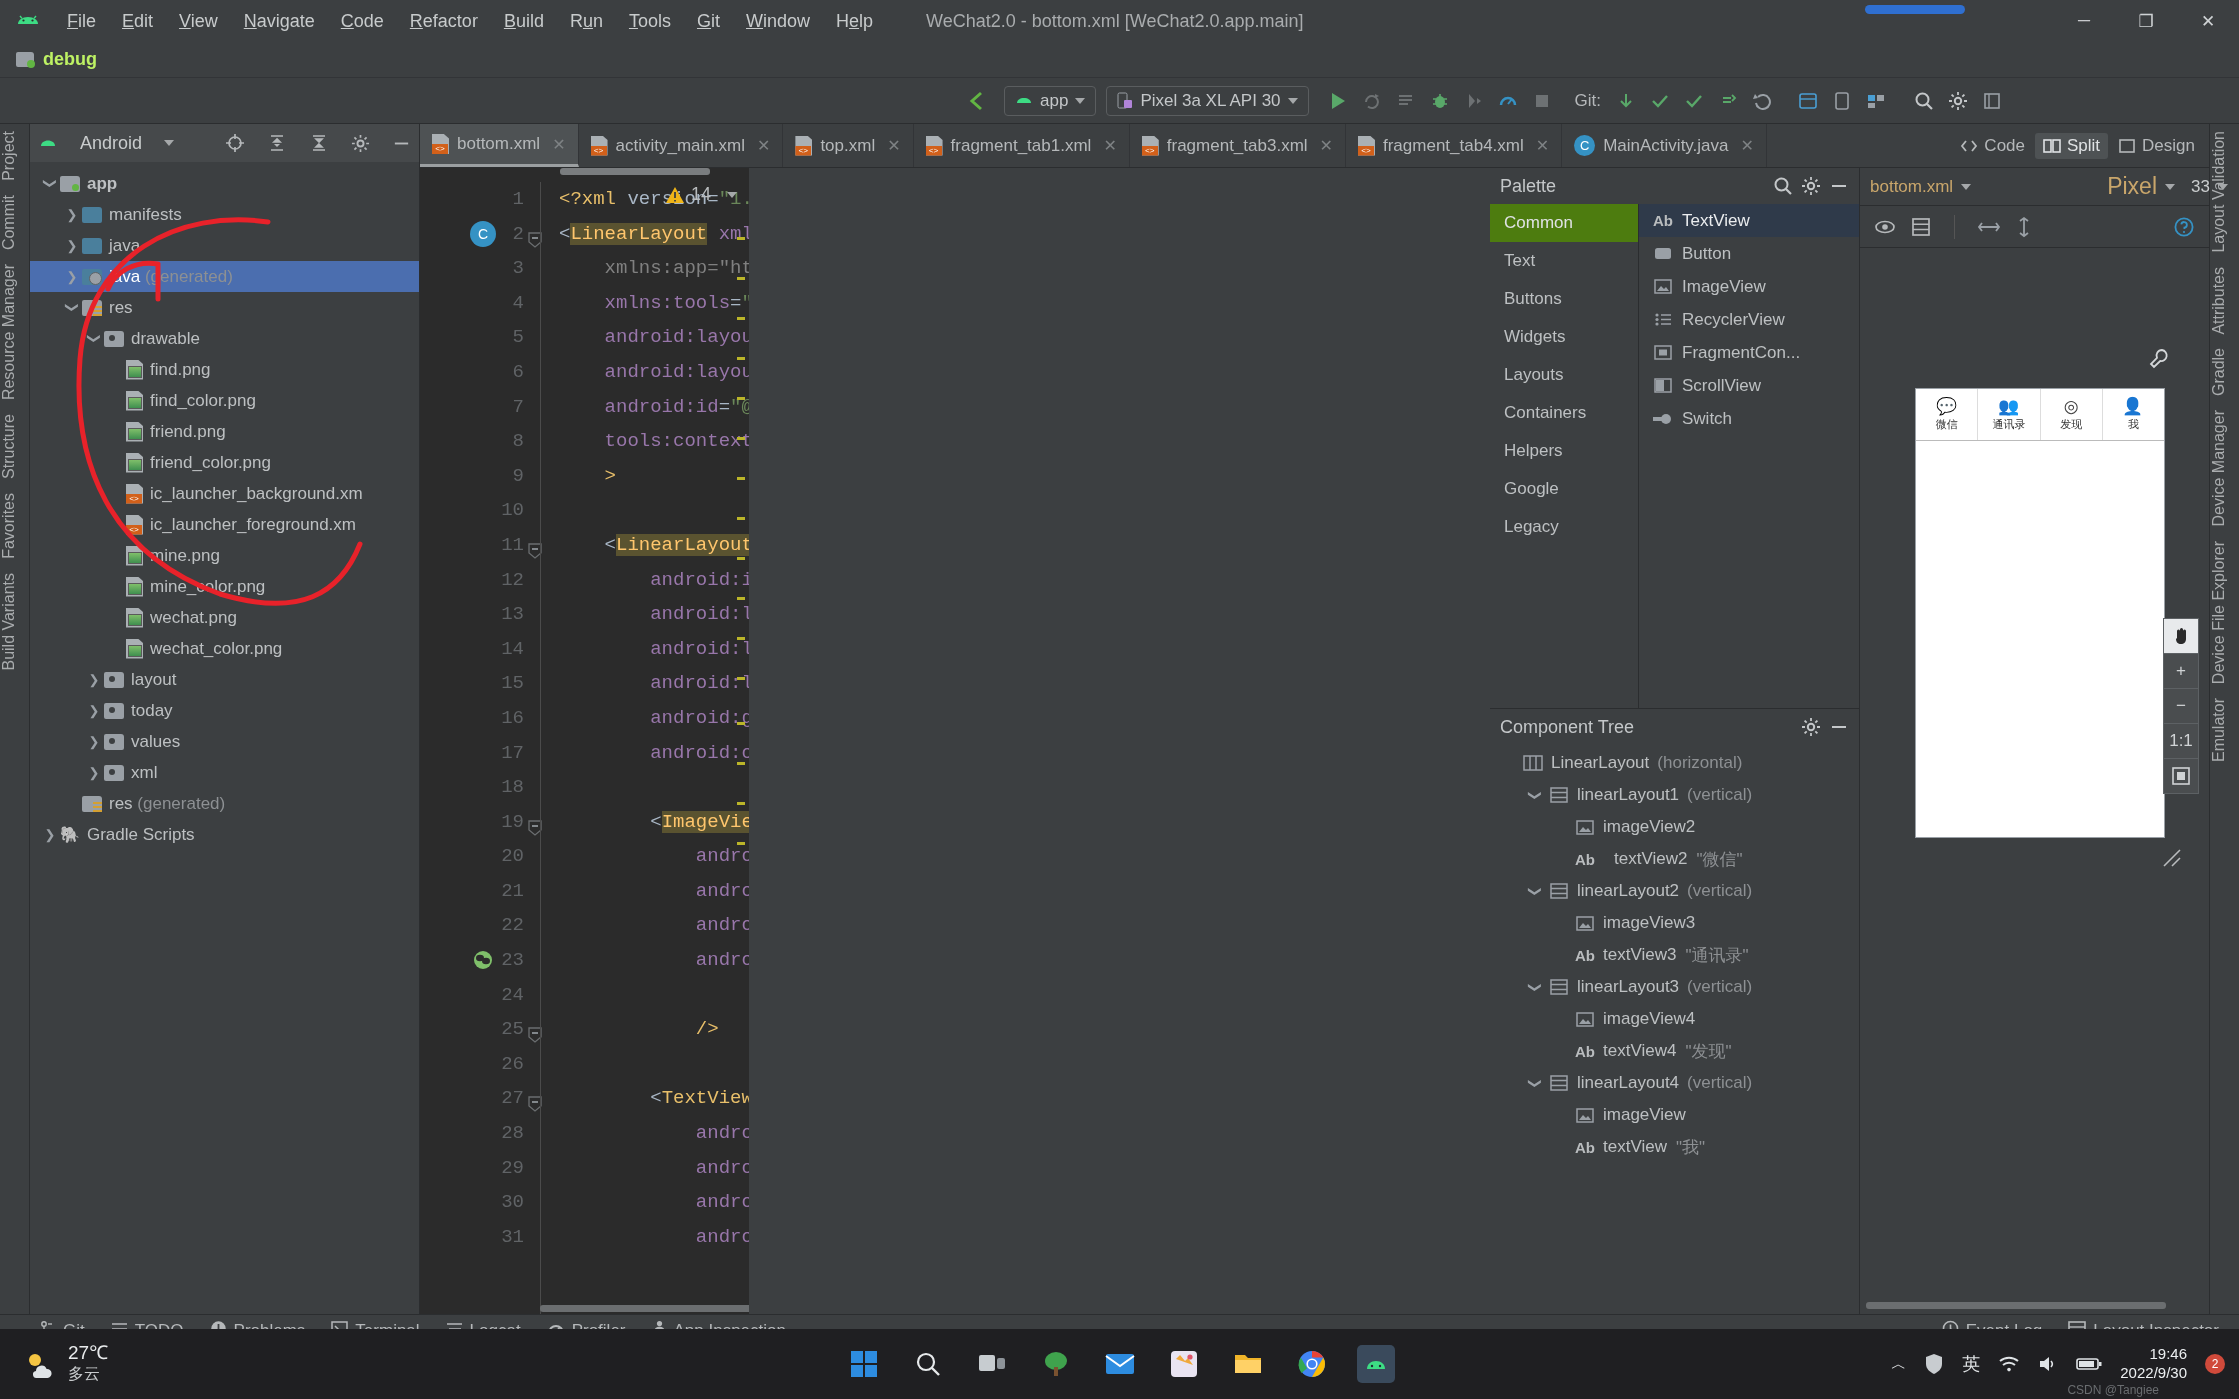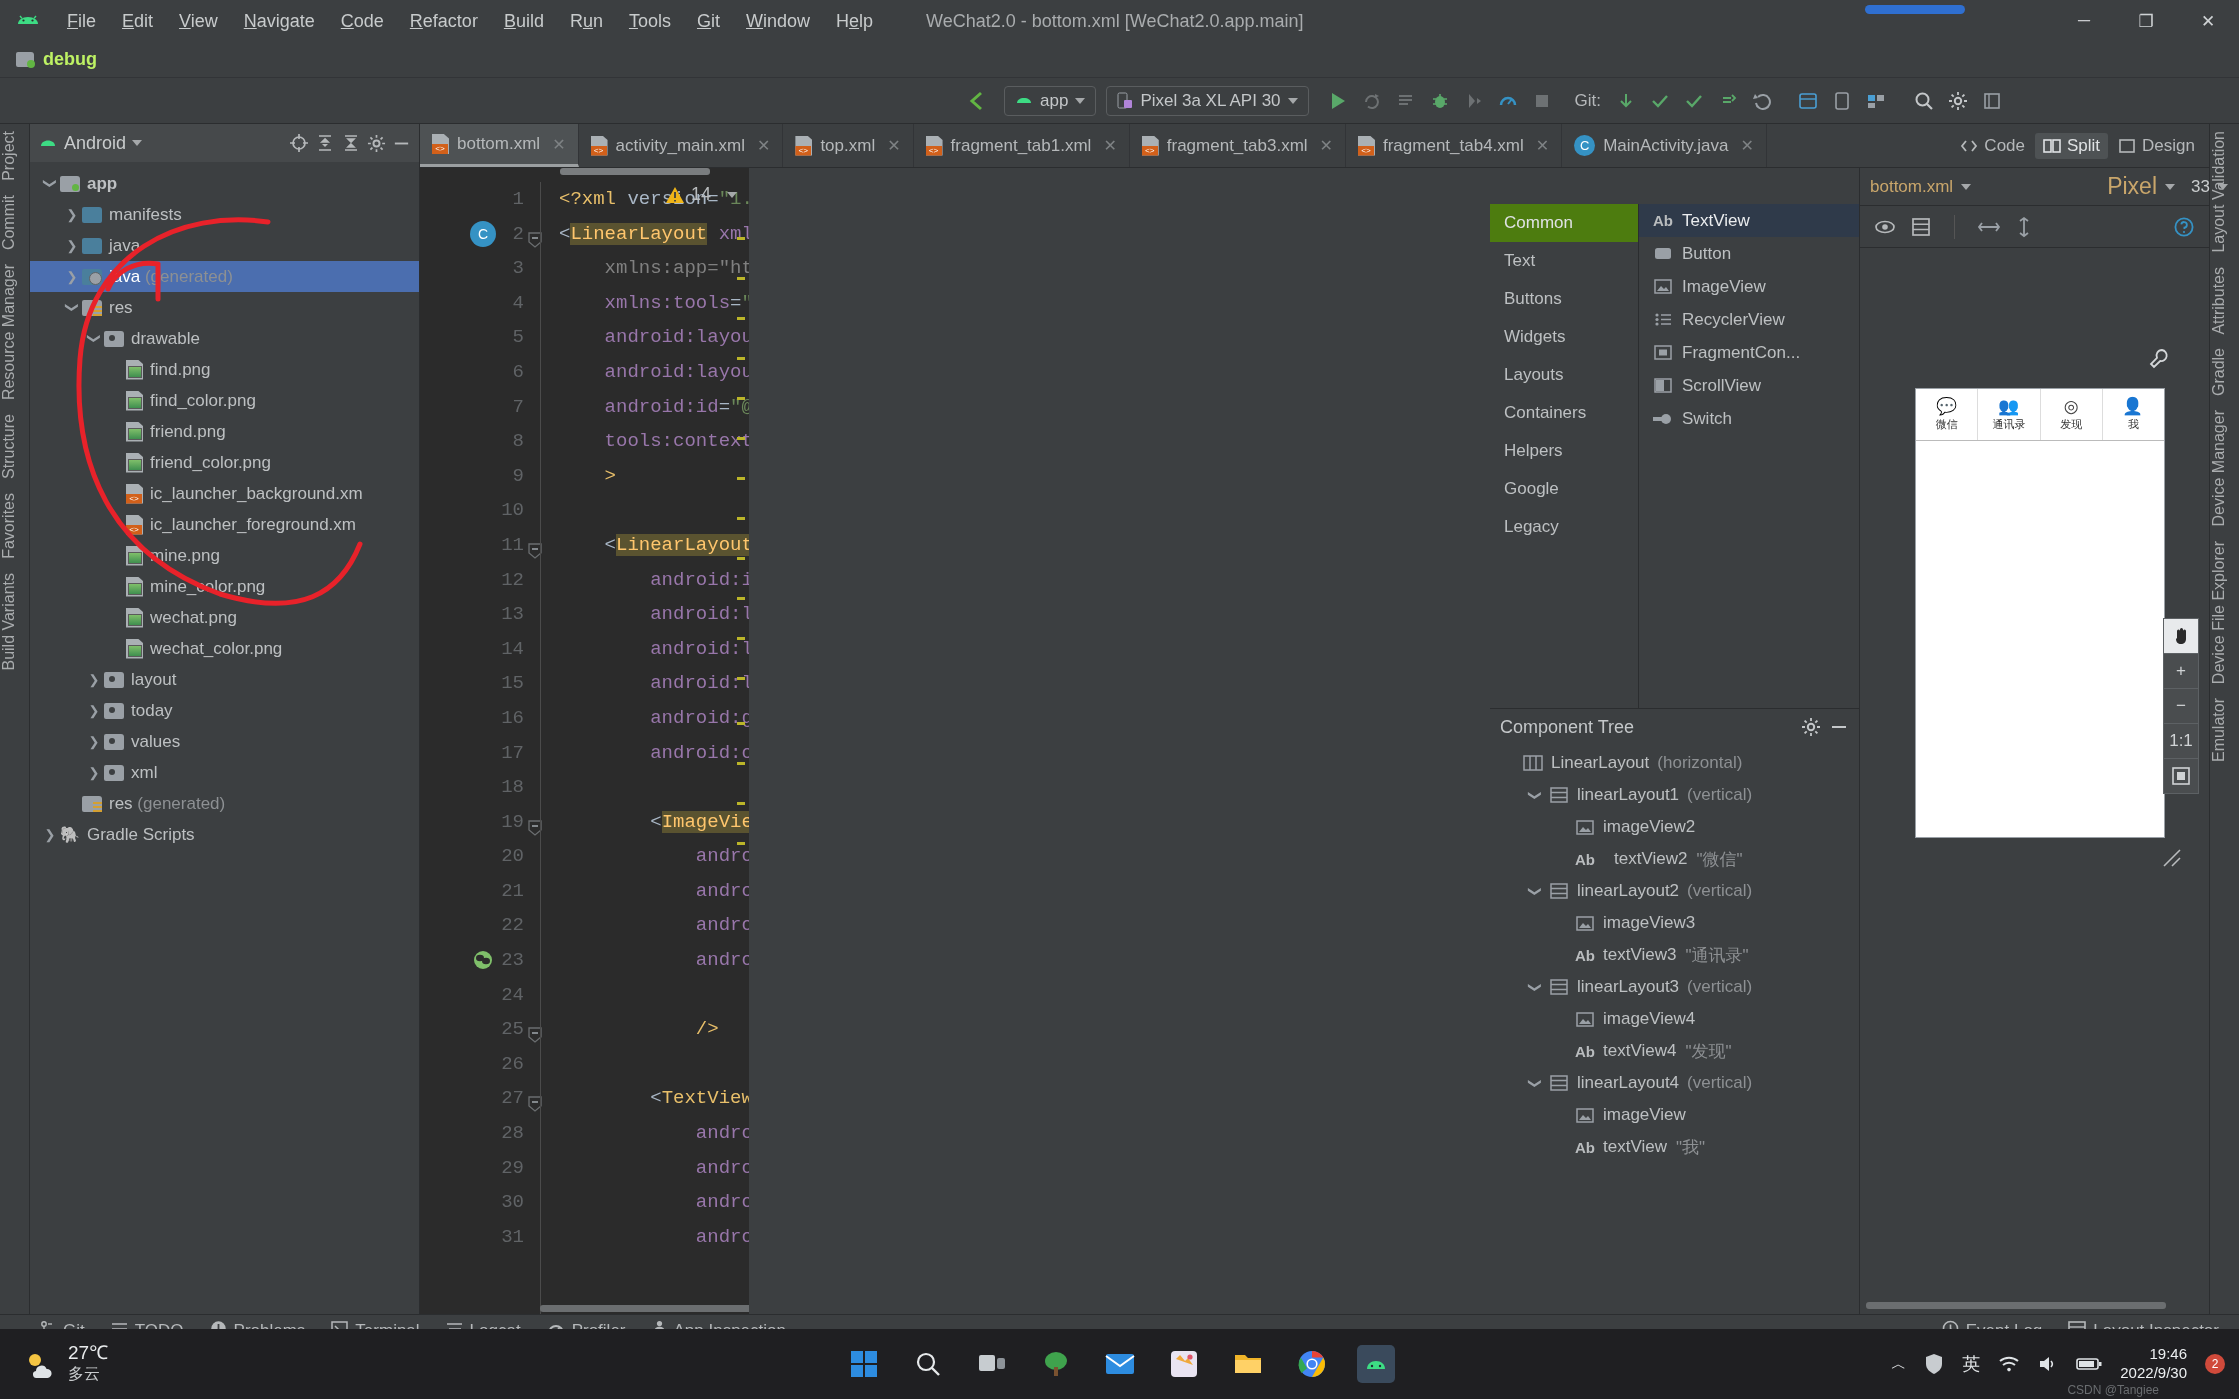--- a/index.html
+++ b/index.html
@@ -35,21 +35,21 @@
   
   #left-strip { position:absolute; left:0; top:124px; width:30px; bottom:85px; background:#3c3f41; border-right:1px solid #2b2d2f; }
   .vlabel { writing-mode:vertical-rl; text-orientation:mixed; font-size:16px; color:#a9acae; padding:7px 0; white-space:nowrap; }
   .vlabel.rot { transform:rotate(180deg); }
 
   
   #right-strip { position:absolute; right:0; top:124px; width:30px; bottom:85px; background:#3c3f41; border-left:1px solid #2b2d2f; }
 
   
   #project { position:absolute; left:30px; top:124px; width:390px; bottom:85px; background:#3c3f41; border-right:1px solid #2b2d2f; }
-  #project-head { height:38px; display:flex; align-items:center; background:#46494b; padding:0 8px; gap:6px; }
+  #project-head { height:38px; display:flex; align-items:center; background:#46494b; padding:0 8px; gap:22px; }
   #tree { position:absolute; top:38px; left:0; right:0; bottom:0; overflow:hidden; padding-top:6px; font-size:17px; }
   .tnode { height:31px; display:flex; align-items:center; color:#bdc0c2; white-space:nowrap; }
   .tnode.sel { background:#4b6eaf; color:#fff; }
   .tnode .arrow { width:20px; text-align:center; color:#9aa0a6; font-size:13px; }
   .tnode .tlabel { margin-left:7px; }
   .tnode .dim { color:#8d9093; }
   .ficon { width:20px; height:16px; border-radius:2px 3px 2px 2px; background:#9aa0a6; position:relative; flex:0 0 auto; }
   .ficon.blue { background:#4a7f9c; }
   .ficon.dot:after { content:""; position:absolute; right:1px; bottom:1px; width:7px; height:7px; border-radius:50%; background:#62b543; }
   .ficon.lines:after { content:""; position:absolute; right:0px; bottom:0px; width:9px; height:10px; background:repeating-linear-gradient(#d4a032 0 2px, transparent 2px 4px); }
@@ -641,20 +641,35 @@
       <div class="mark" style="top: 580px;"></div>
       <div class="mark" style="top: 620px;"></div>
       <div class="mark" style="top: 660px;"></div>
     </div>
   <div id="bottom-hscroll"></div>
 </div>
 
 <div id="design">
 
   <div id="palette">
+    <div class="panel-head">
+      <span>Palette</span>
+      <div class="grow"></div>
+      <svg width="20" height="20" viewBox="0 0 20 20">
+          <circle cx="8.5" cy="8.5" r="6" stroke="#c4c7c9" stroke-width="2" fill="none"></circle>
+          <path d="M13 13l5 5" stroke="#c4c7c9" stroke-width="2.2"></path>
+        </svg>
+      <svg width="20" height="20" viewBox="0 0 20 20">
+          <circle cx="10" cy="10" r="3.2" stroke="#c4c7c9" stroke-width="2" fill="none"></circle>
+          <path d="M10 1v3M10 16v3M1 10h3M16 10h3M3.6 3.6l2.1 2.1M14.3 14.3l2.1 2.1M16.4 3.6l-2.1 2.1M5.7 14.3l-2.1 2.1" stroke="#c4c7c9" stroke-width="1.8"></path>
+        </svg>
+      <svg width="20" height="20" viewBox="0 0 20 20">
+          <path d="M3 10h14" stroke="#c4c7c9" stroke-width="2"></path>
+        </svg>
+    </div>
     <div id="palette-body">
       <div id="pal-cats">
           <div class="pcat sel">Common</div>
           <div class="pcat">Text</div>
           <div class="pcat">Buttons</div>
           <div class="pcat">Widgets</div>
           <div class="pcat">Layouts</div>
           <div class="pcat">Containers</div>
           <div class="pcat">Helpers</div>
           <div class="pcat">Google</div>

